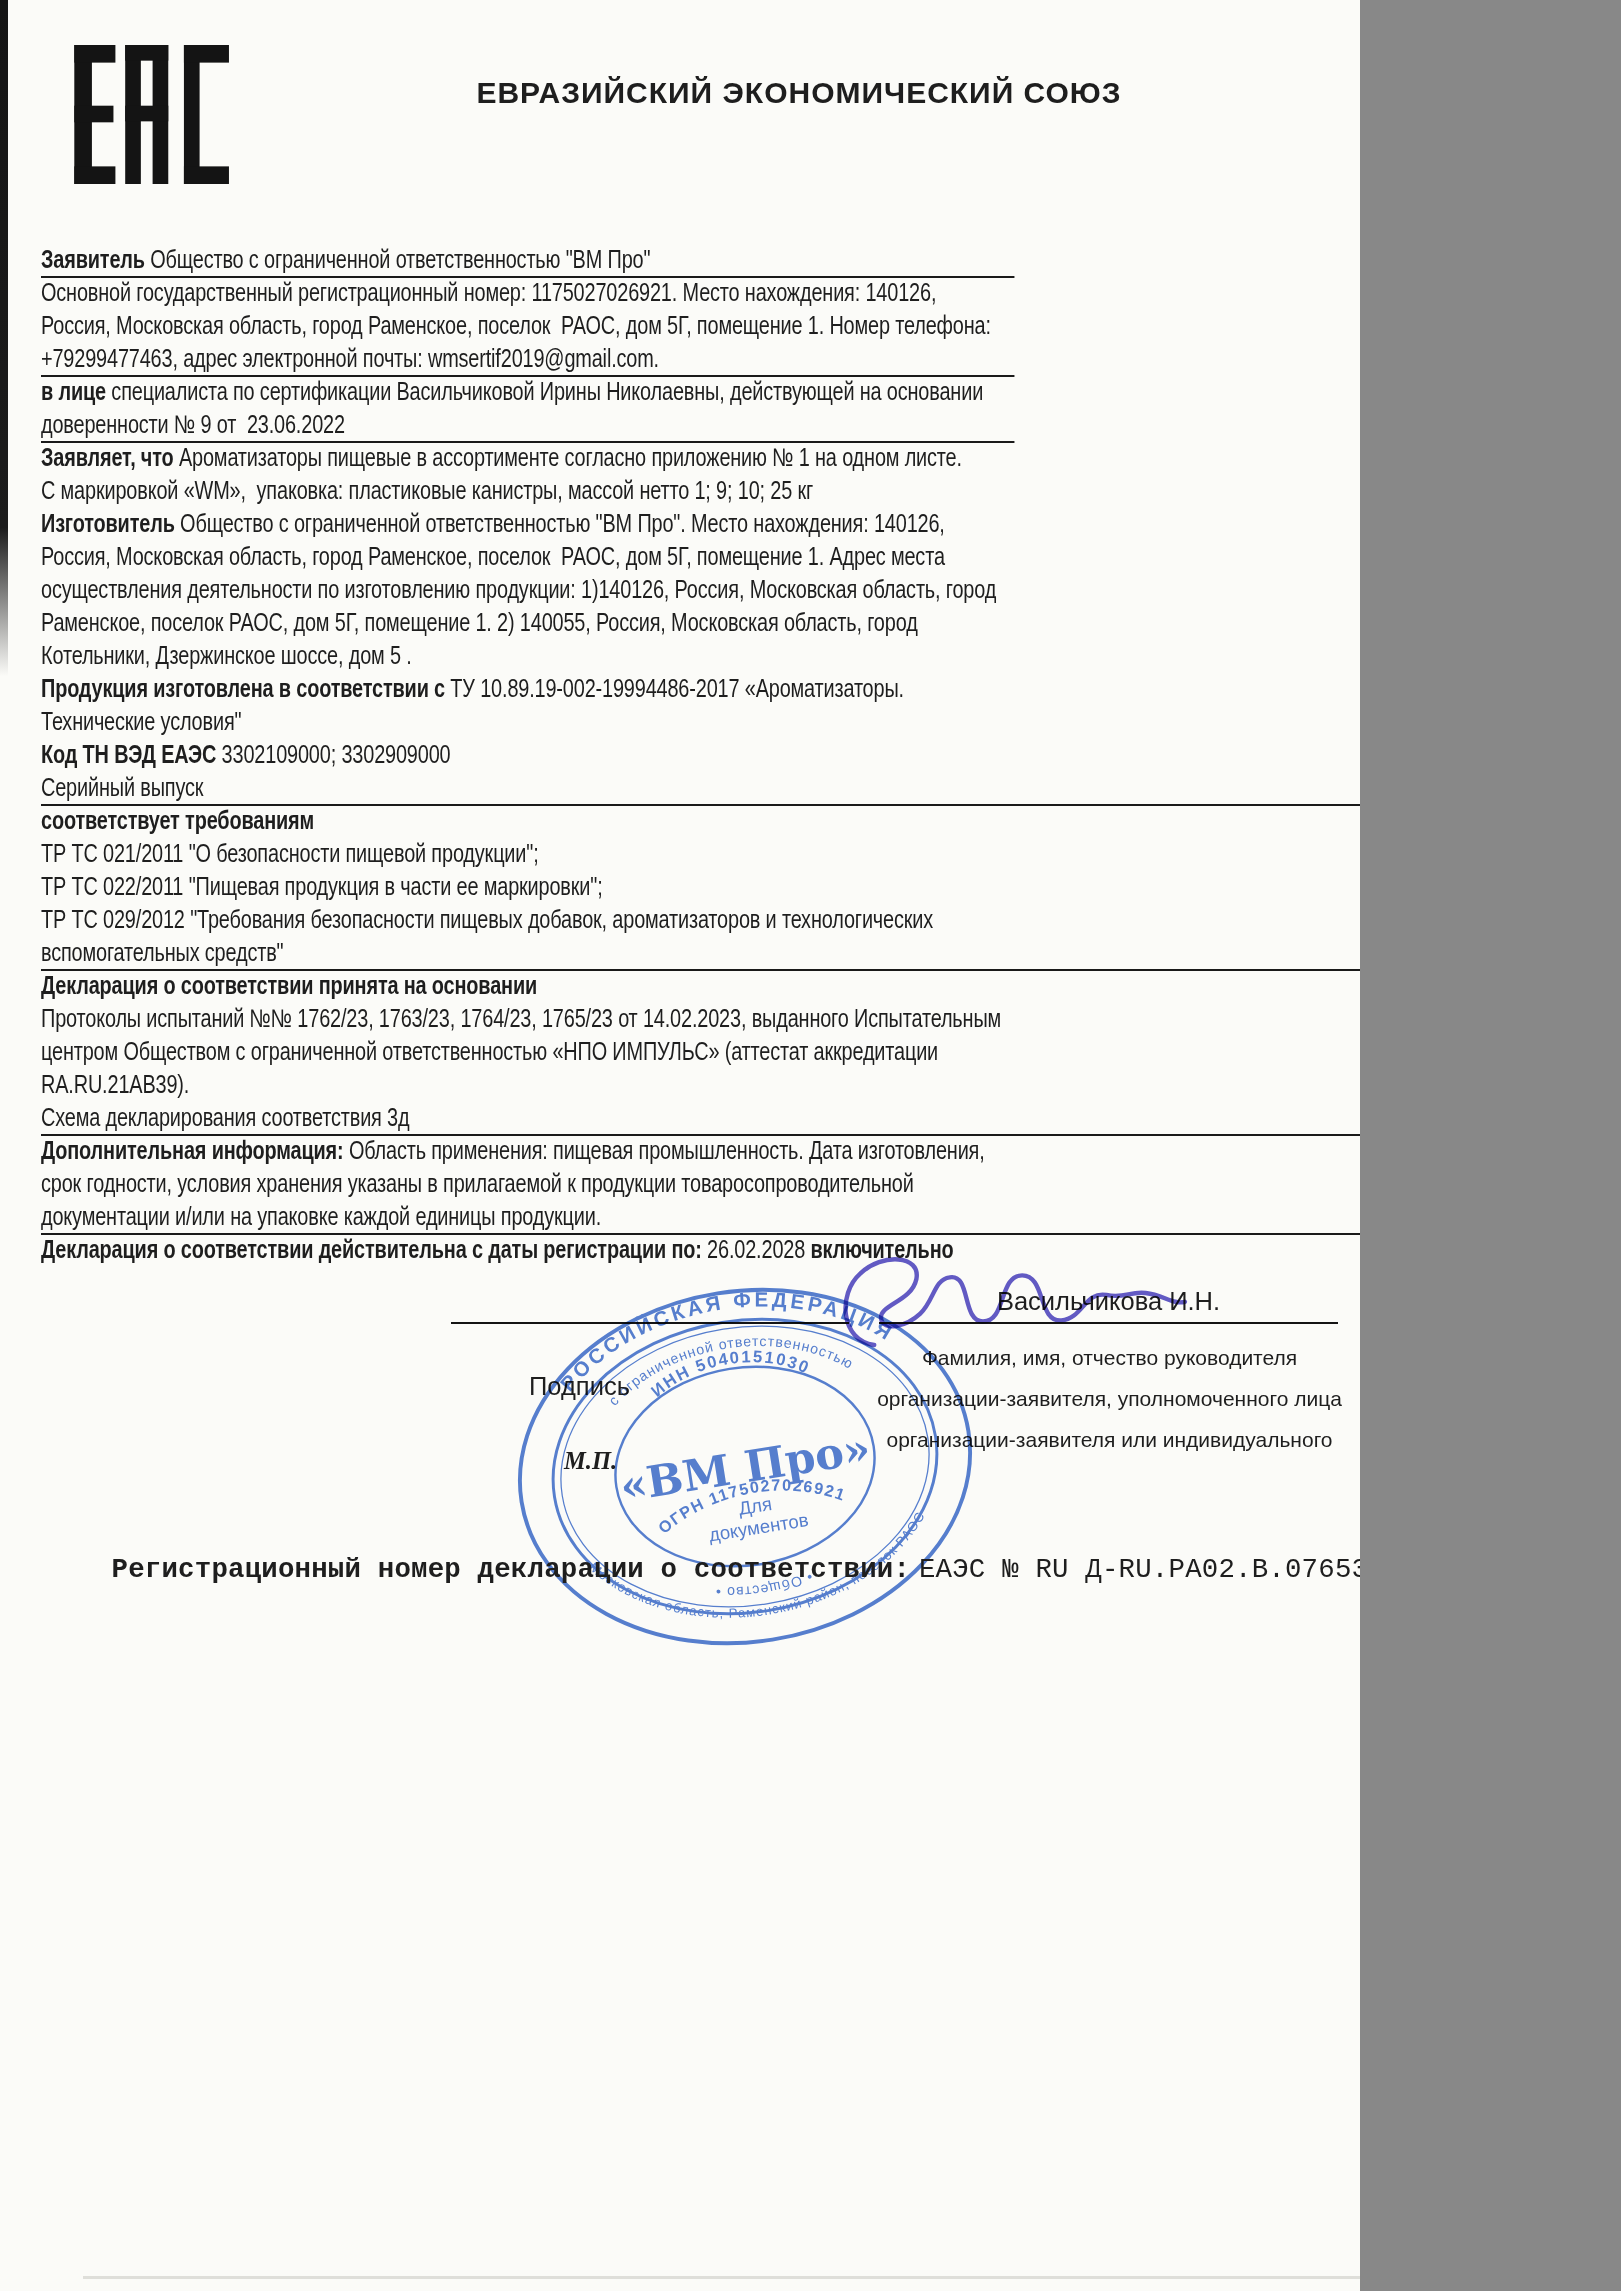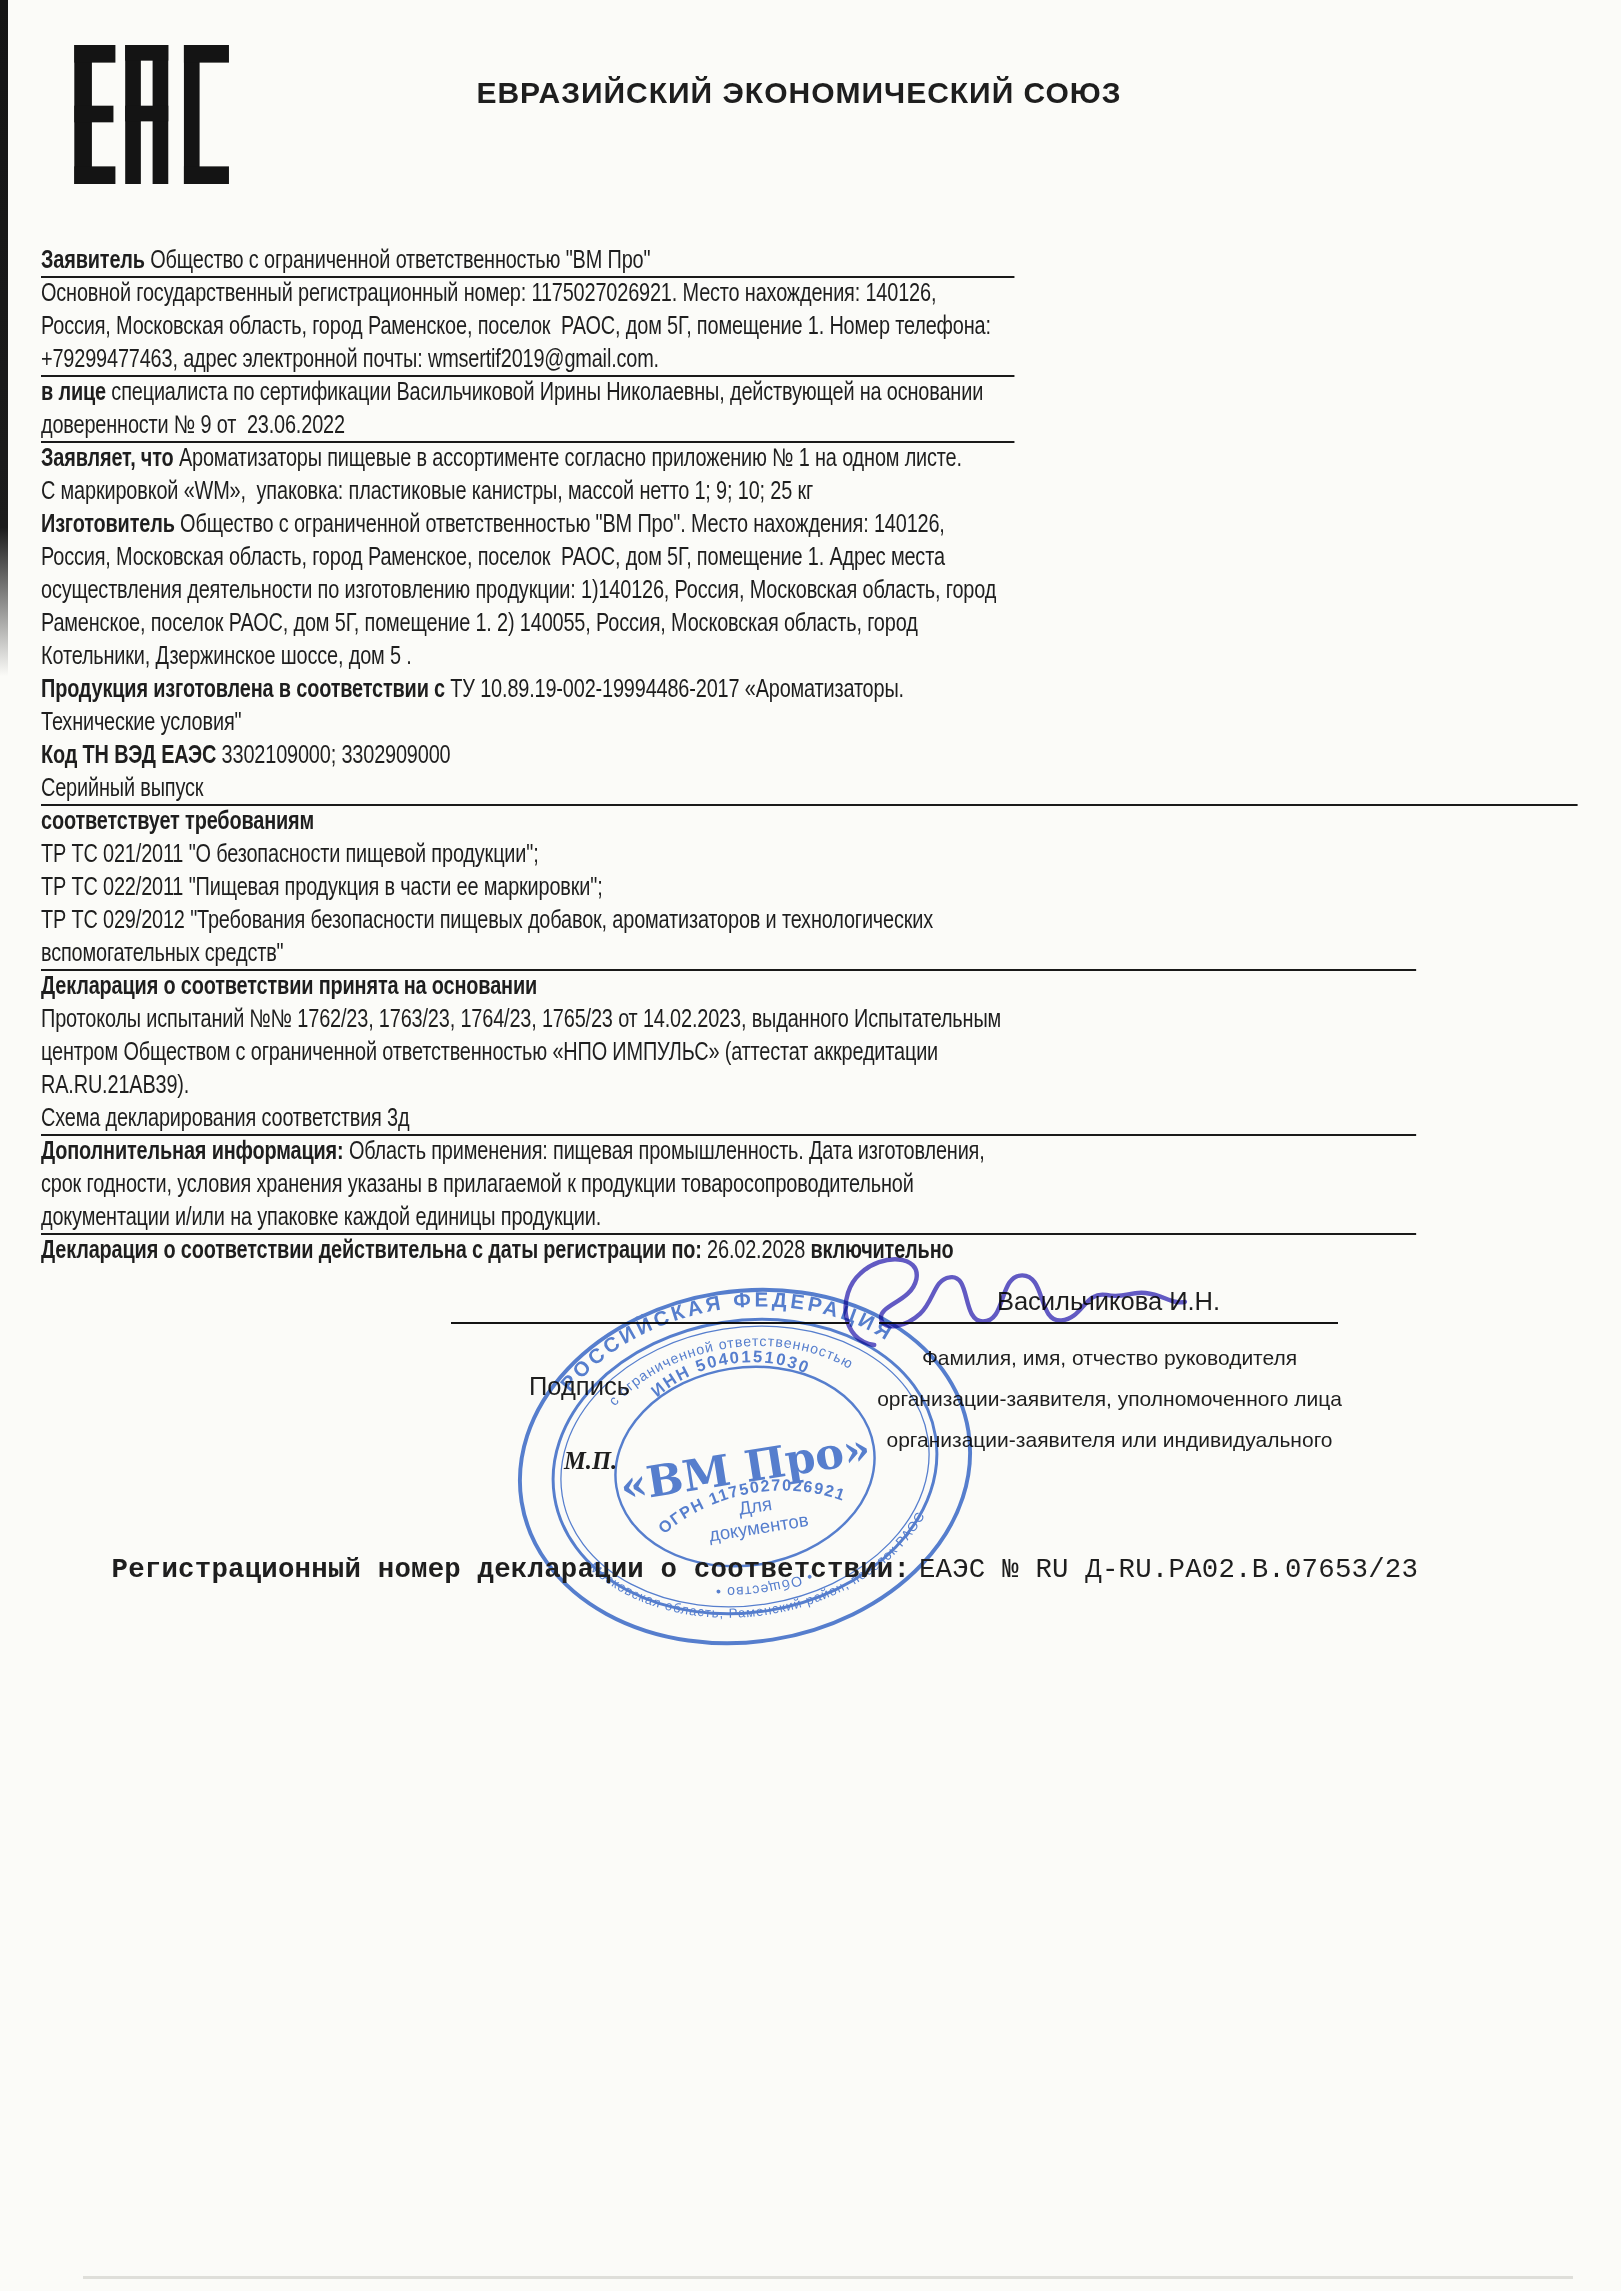--- a/index.html
+++ b/index.html
@@ -1,17 +1,17 @@
 <!DOCTYPE html>
 <html style="--stamp: #4472cf; --ink: #5a52c6;"><head>
 <meta charset="utf-8">
 <style>
   html,body{margin:0;padding:0;background:#888;}
   .page{
-    position:relative; width:1621px; height:2292px;
+    position:relative; width:1360px; height:2292px;
     background:#fbfbf8; overflow:hidden;
     font-family:"Liberation Sans", sans-serif; color:#1e1e1e;
   }
   
   .edge-artifact{position:absolute;left:0;top:0;width:7.8px;height:676px;
     background:linear-gradient(#151515 0%,#1c1c1c 78%,rgba(40,40,40,0) 100%);}
   .bottom-smudge{position:absolute;left:83px;top:2276px;width:1490px;height:2.9px;background:#cfcfc9;opacity:.65;}
 
   
   .eac-logo{position:absolute;left:74px;top:45px;width:167px;height:139px;}

